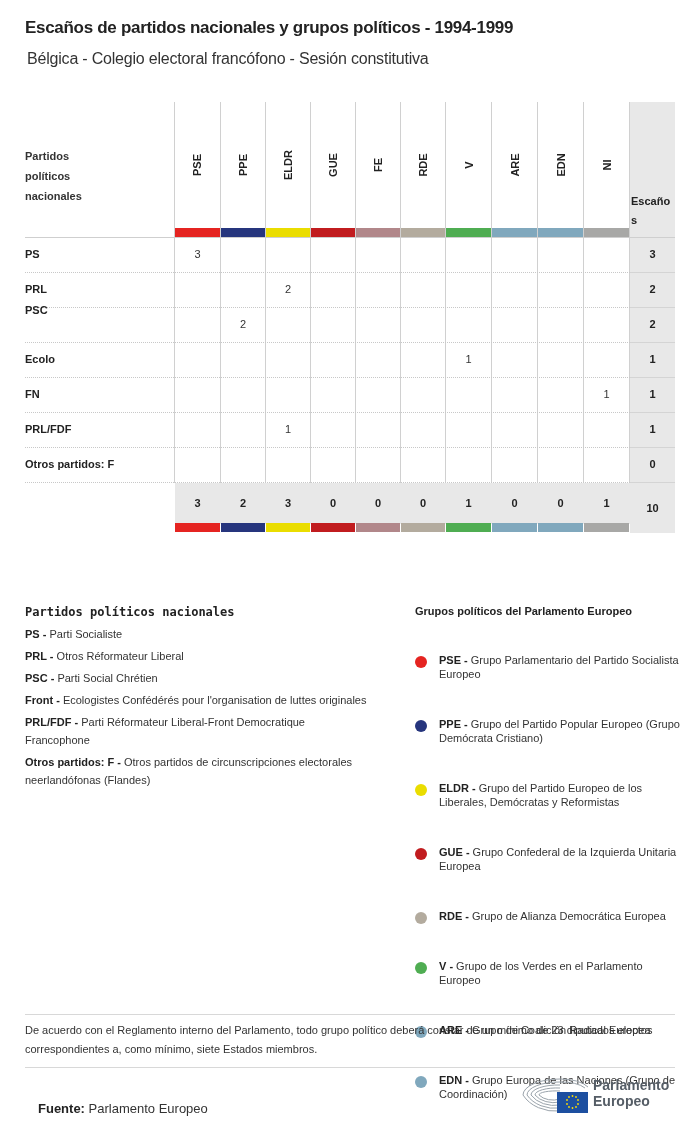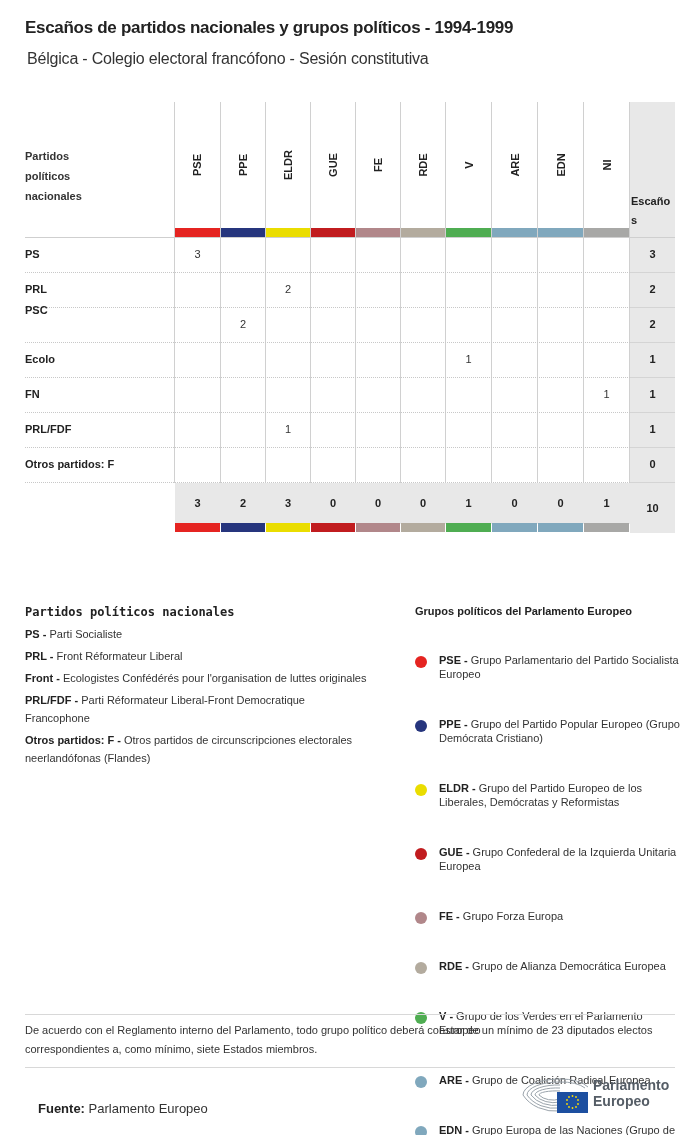--- a/index.html
+++ b/index.html
@@ -226,35 +226,35 @@
     <div class="cell" style="left: 584px; width: 45px; top: 447px;"></div>
     <div class="esc-cell" style="top: 447px;">0</div>
     <div class="row-line" style="top: 482px;"></div>
     <div class="row-line-esc" style="top: 482px;"></div>
   </div>
 
 <div class="leg-left">
   <h3>Partidos políticos nacionales</h3>
   <div id="natList">
       <div class="leg-item"><b>PS -</b><span> Parti Socialiste</span></div>
-      <div class="leg-item"><b>PRL -</b><span> Front Réformateur Liberal</span></div>
+      <div class="leg-item"><b>PRL -</b><span> Otros Réformateur Liberal</span></div>
+      <div class="leg-item"><b>PSC -</b><span> Parti Social Chrétien</span></div>
       <div class="leg-item"><b>Front -</b><span> Ecologistes Confédérés pour l'organisation de luttes originales</span></div>
       <div class="leg-item"><b>PRL/FDF -</b><span> Parti Réformateur Liberal-Front Democratique Francophone</span></div>
       <div class="leg-item"><b>Otros partidos: F -</b><span> Otros partidos de circunscripciones electorales neerlandófonas (Flandes)</span></div>
     </div>
 </div>
 
 <div class="leg-right">
   <h3>Grupos políticos del Parlamento Europeo</h3>
   <div id="grpList">
       <div class="grp-item"><span class="dot" style="background:#e52421"></span><b>PSE -</b><span> Grupo Parlamentario del Partido Socialista Europeo</span></div>
       <div class="grp-item"><span class="dot" style="background:#26357d"></span><b>PPE -</b><span> Grupo del Partido Popular Europeo (Grupo Demócrata Cristiano)</span></div>
       <div class="grp-item"><span class="dot" style="background:#eadd00"></span><b>ELDR -</b><span> Grupo del Partido Europeo de los Liberales, Demócratas y Reformistas</span></div>
       <div class="grp-item"><span class="dot" style="background:#c11c1f"></span><b>GUE -</b><span> Grupo Confederal de la Izquierda Unitaria Europea</span></div>
-      <div class="grp-item"><span class="dot" style="background:#b1878a"></span><b>FE -</b><span> Grupo Forza Europa</span></div>
       <div class="grp-item"><span class="dot" style="background:#b3ab9e"></span><b>RDE -</b><span> Grupo de Alianza Democrática Europea</span></div>
       <div class="grp-item"><span class="dot" style="background:#4fad52"></span><b>V -</b><span> Grupo de los Verdes en el Parlamento Europeo</span></div>
       <div class="grp-item"><span class="dot" style="background:#80a8bd"></span><b>ARE -</b><span> Grupo de Coalición Radical Europea</span></div>
       <div class="grp-item"><span class="dot" style="background:#80a8bd"></span><b>EDN -</b><span> Grupo Europa de las Naciones (Grupo de Coordinación)</span></div>
     </div>
 </div>
 
 <div class="sep" style="top:1014px;"></div>
 <div class="note">De acuerdo con el Reglamento interno del Parlamento, todo grupo político deberá constar de un mínimo de 23 diputados electos correspondientes a, como mínimo, siete Estados miembros.</div>
 <div class="sep" style="top:1067px;"></div>

